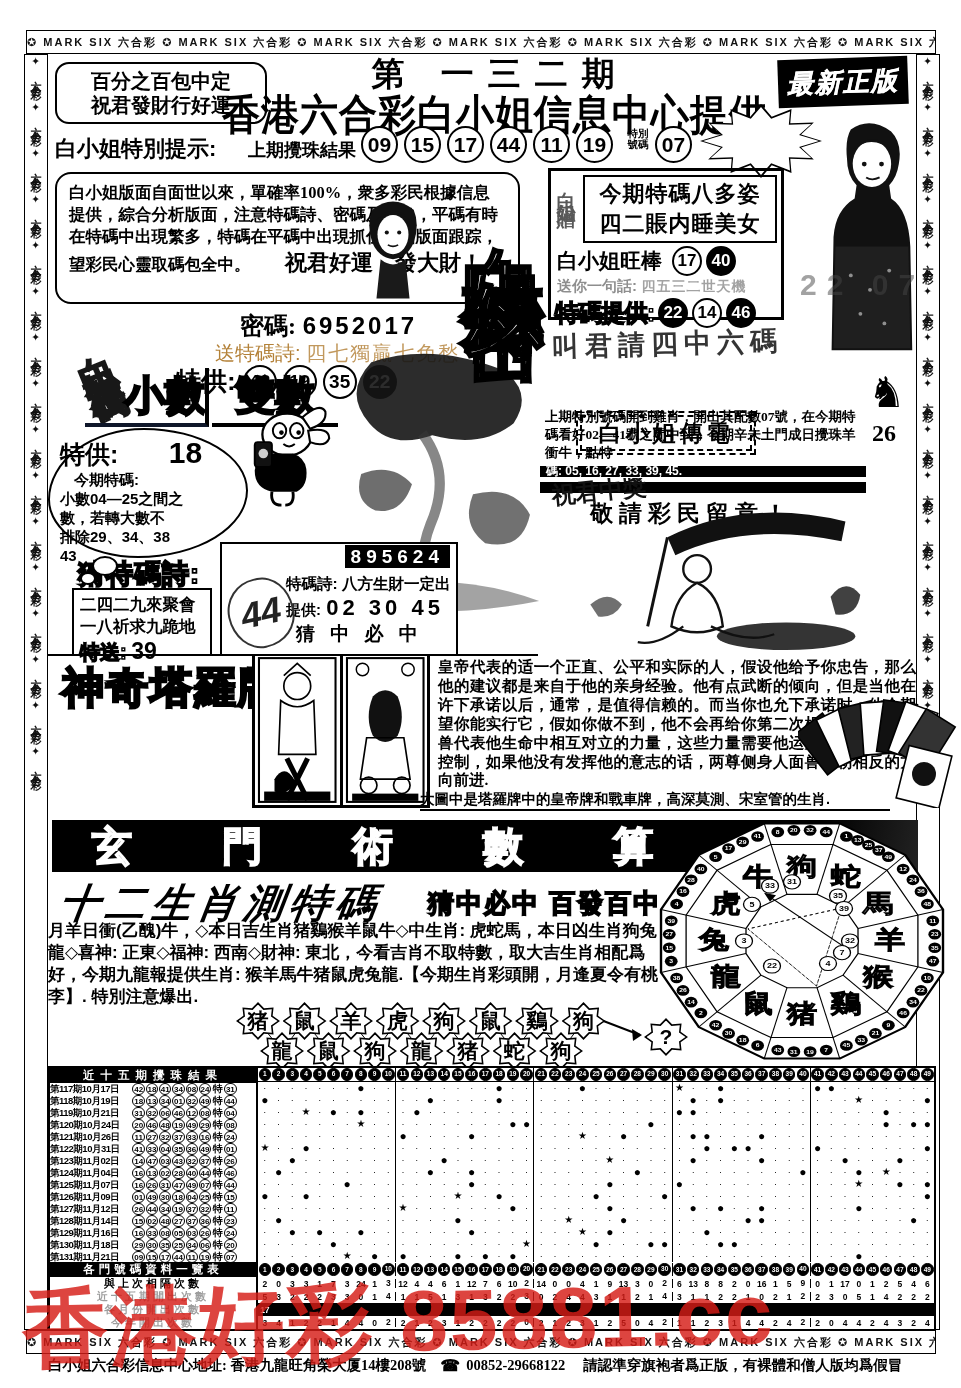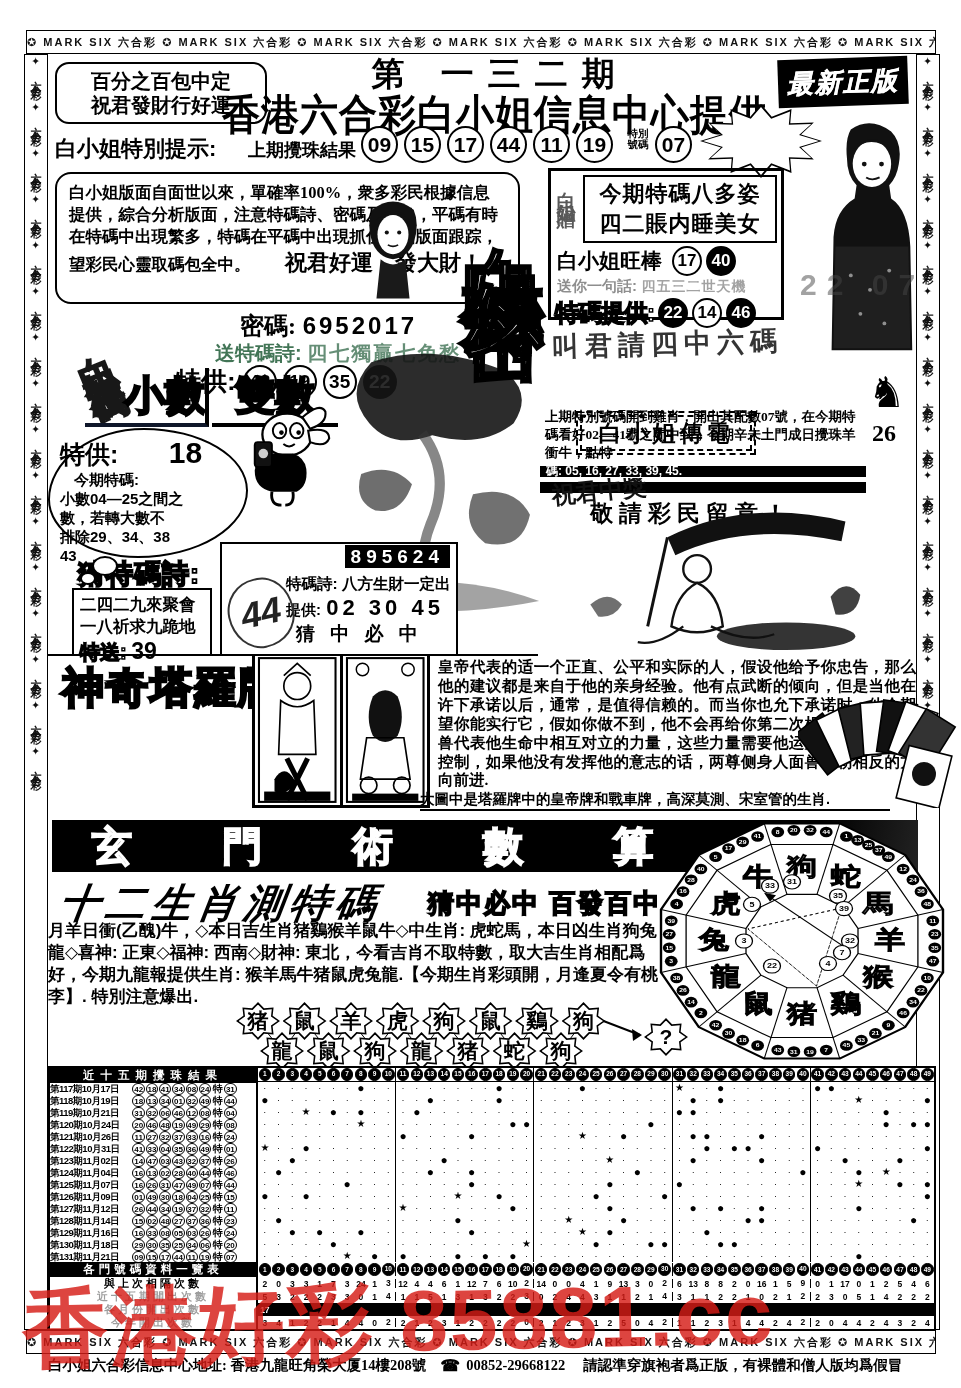--- a/index.html
+++ b/index.html
@@ -114,21 +114,21 @@
   <div class="abs" style="left:800px;top:268px;font-size:30px;font-weight:900;color:rgba(70,70,70,.5);letter-spacing:10px;">22 07</div>
 
   <div class="abs" style="left:55px;top:172px;width:465px;height:132px;border:2.5px solid #000;border-radius:16px;padding:8px 12px;box-sizing:border-box;">
     <span style="font-size:16.5px;font-weight:bold;line-height:1.33;font-family:'Liberation Serif','DejaVu Serif',serif;">白小姐版面自面世以來，單確率100%，衆多彩民根據信息提供，綜合分析版面，注意特碼詩、密碼及圖像，平碼有時在特碼中出現繁多，特碼在平碼中出現抓住一個版面跟踪，望彩民心靈取碼包全中。</span>
     <span style="font-size:22px;font-weight:900;font-family:'Liberation Serif','DejaVu Serif',serif;margin-left:30px;">祝君好運，發大財！</span>
   </div>
   <div class="abs" style="left:240px;top:310px;font-size:24px;font-weight:900;">
     <span style="font-family:'Liberation Serif','DejaVu Serif',serif;">密碼:</span>
     <span style="letter-spacing:3px;">6952017</span>
   </div>
-  <div class="abs" style="left:215px;top:340px;font-size:20px;font-weight:bold;color:#14532d;">
+  <div class="abs" style="left:215px;top:340px;font-size:20px;font-weight:normal;color:#a16207;">
     <span style="opacity:.8;">送特碼詩:</span>
     <span style="opacity:.65;letter-spacing:2px;">四七獨贏七免愁</span>
   </div>
   <div class="abs" style="left:175px;top:364px;display:flex;align-items:center;">
     <span style="font-size:26px;font-weight:900;margin-right:4px;">特供:</span>
     <span style="display:flex;">
         <span class="circle c34">48</span>
         <span class="circle c34">19</span>
         <span class="circle c34">35</span>
         <span class="circle c34 filled">22</span>

